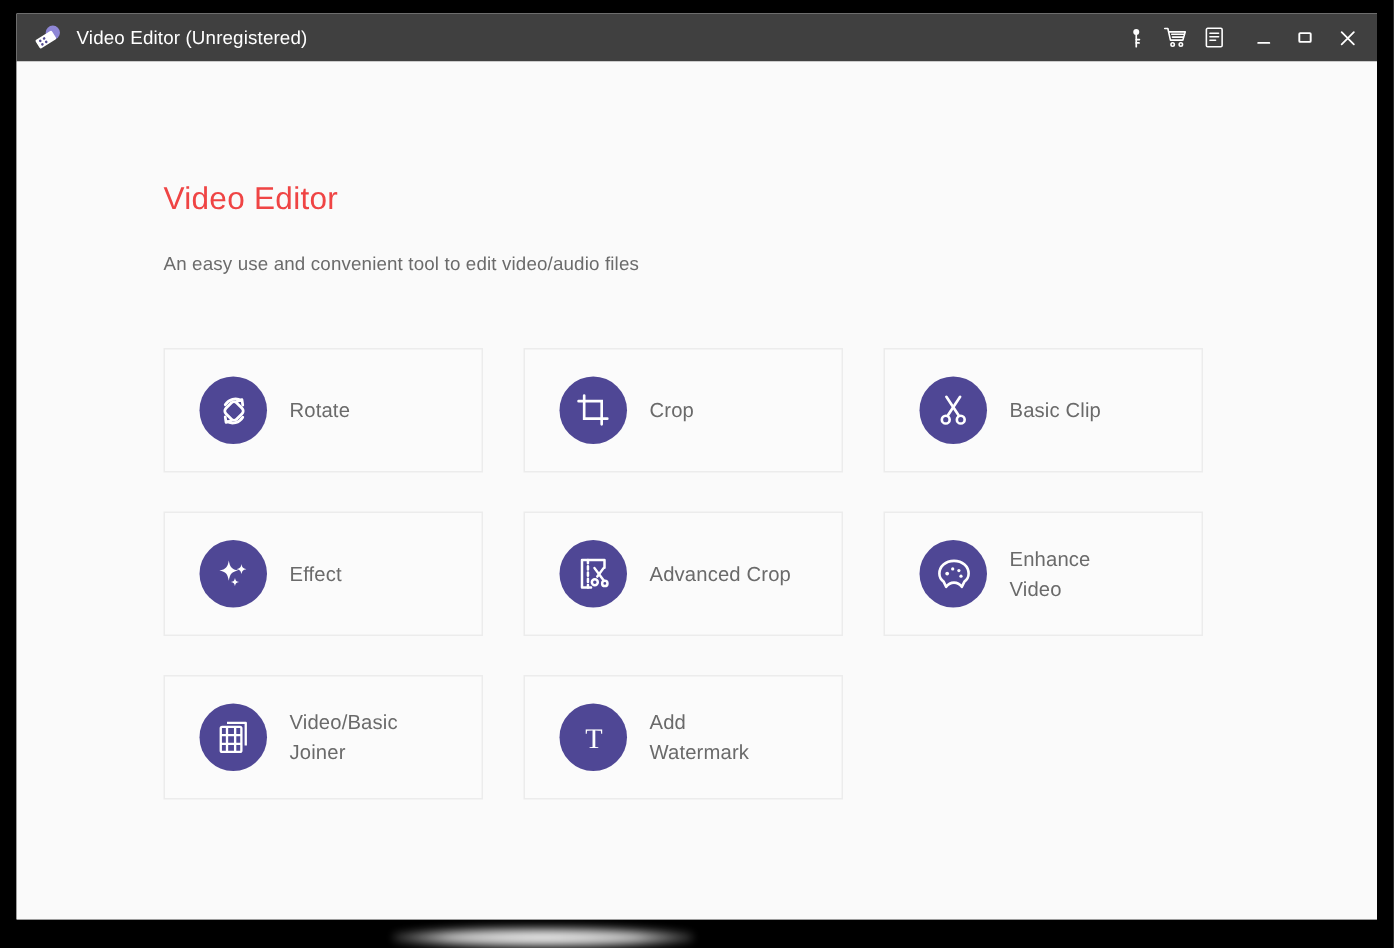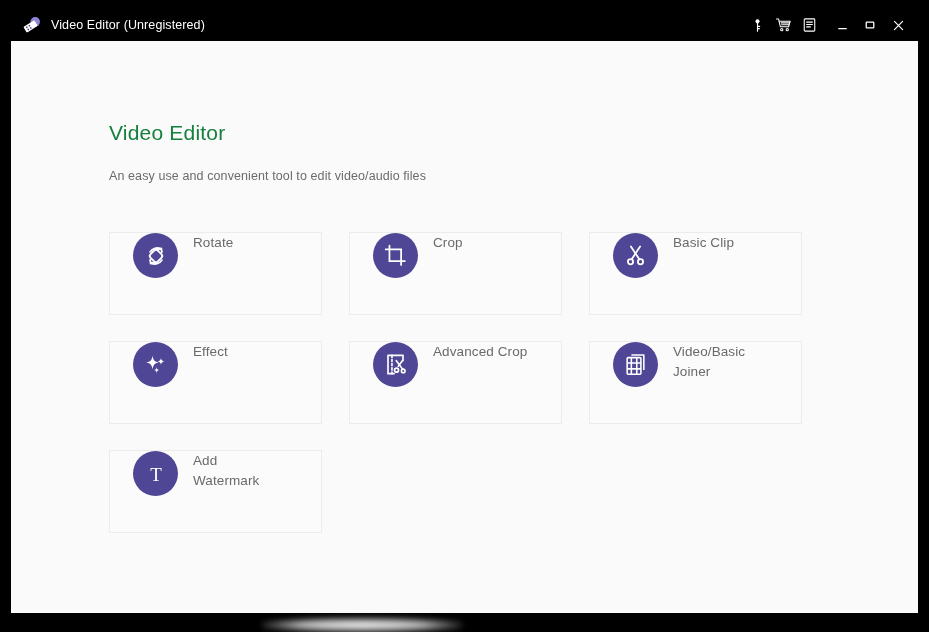--- a/index.html
+++ b/index.html
@@ -42,21 +42,21 @@
     background: #fafafa;
     display: flex;
     flex-direction: column;
     overflow: hidden;
   }
 
   
   .titlebar {
     height: 28px;
     min-height: 32px;
-    background: #000000;
+    background: #404040;
     display: flex;
     align-items: center;
     padding: 0 6px 0 10px;
     position: relative;
   }
   .app-logo {
     width: 22px;
     height: 22px;
     margin-right: 8px;
     flex: 0 0 auto;
@@ -99,21 +99,21 @@
     position: relative;
   }
 
   .page-head {
     position: absolute;
     left: 98px;
     top: 80px;
   }
   .page-title {
     font-size: 21px;
-    color: #15803d;
+    color: #ef4444;
     font-weight: normal;
     margin: 0;
     letter-spacing: 0.2px;
   }
   .page-sub {
     font-size: 12.5px;
     color: #6b6b6b;
     margin: 24px 0 0 0;
     letter-spacing: 0.1px;
   }
@@ -128,21 +128,21 @@
     gap: 26px 27px;
   }
 
   .card {
     width: 213px;
     height: 83px;
     background: #fbfbfb;
     border: 1px solid #ececec;
     box-sizing: border-box;
     display: flex;
-    align-items: flex-start;
+    align-items: center;
     padding-left: 23px;
     gap: 15px;
   }
   .card-icon {
     width: 45px;
     height: 45px;
     border-radius: 50%;
     background: #4f4795;
     display: flex;
     align-items: center;
@@ -293,20 +293,33 @@
               <path d="M8.6 3.2 L8.6 20.8" stroke-dasharray="2 2"></path>
               <path d="M12.8 8.4 L18.6 16.2"></path>
               <path d="M18.6 8.4 L14.6 13.8"></path>
               <circle cx="13.0" cy="17.4" r="1.9"></circle>
               <circle cx="19.4" cy="18.2" r="1.7"></circle>
             </svg>
           </span>
           <span class="card-label">Advanced Crop</span>
         </div>
 
+        <div class="card">
+          <span class="card-icon">
+            <svg width="26" height="26" viewBox="0 0 24 24" fill="none" stroke="#ffffff" stroke-width="1.6" stroke-linejoin="round">
+              <path d="M12 3.6 C6.8 3.6 3.0 7.0 3.0 11.4 C3.0 13.6 4.0 15.2 5.6 16.4 L7.2 19.6 C7.2 19.6 9.0 17.0 12 17.0 C15.0 17.0 16.8 19.6 16.8 19.6 L18.4 16.4 C20.0 15.2 21.0 13.6 21.0 11.4 C21.0 7.0 17.2 3.6 12 3.6 Z"></path>
+              <circle cx="7.8" cy="11.4" r="1.15" fill="#ffffff" stroke="none"></circle>
+              <circle cx="11.2" cy="8.6" r="1.0" fill="#ffffff" stroke="none"></circle>
+              <circle cx="15.0" cy="9.6" r="1.0" fill="#ffffff" stroke="none"></circle>
+              <circle cx="16.3" cy="13.0" r="1.0" fill="#ffffff" stroke="none"></circle>
+            </svg>
+          </span>
+          <span class="card-label">Enhance
+Video</span>
+        </div>
 
         <div class="card">
           <span class="card-icon">
             <svg width="25" height="25" viewBox="0 0 24 24" fill="none" stroke="#ffffff" stroke-width="1.5" stroke-linejoin="round">
               <path d="M8.0 2.8 L20.0 2.8 L20.0 17.2"></path>
               <rect x="4.0" y="5.4" width="13.2" height="16.0" rx="0.9"></rect>
               <path d="M8.0 5.4 L8.0 21.4 M13.2 5.4 L13.2 21.4"></path>
               <path d="M4.0 10.6 L17.2 10.6 M4.0 16.2 L17.2 16.2"></path>
             </svg>
           </span>

